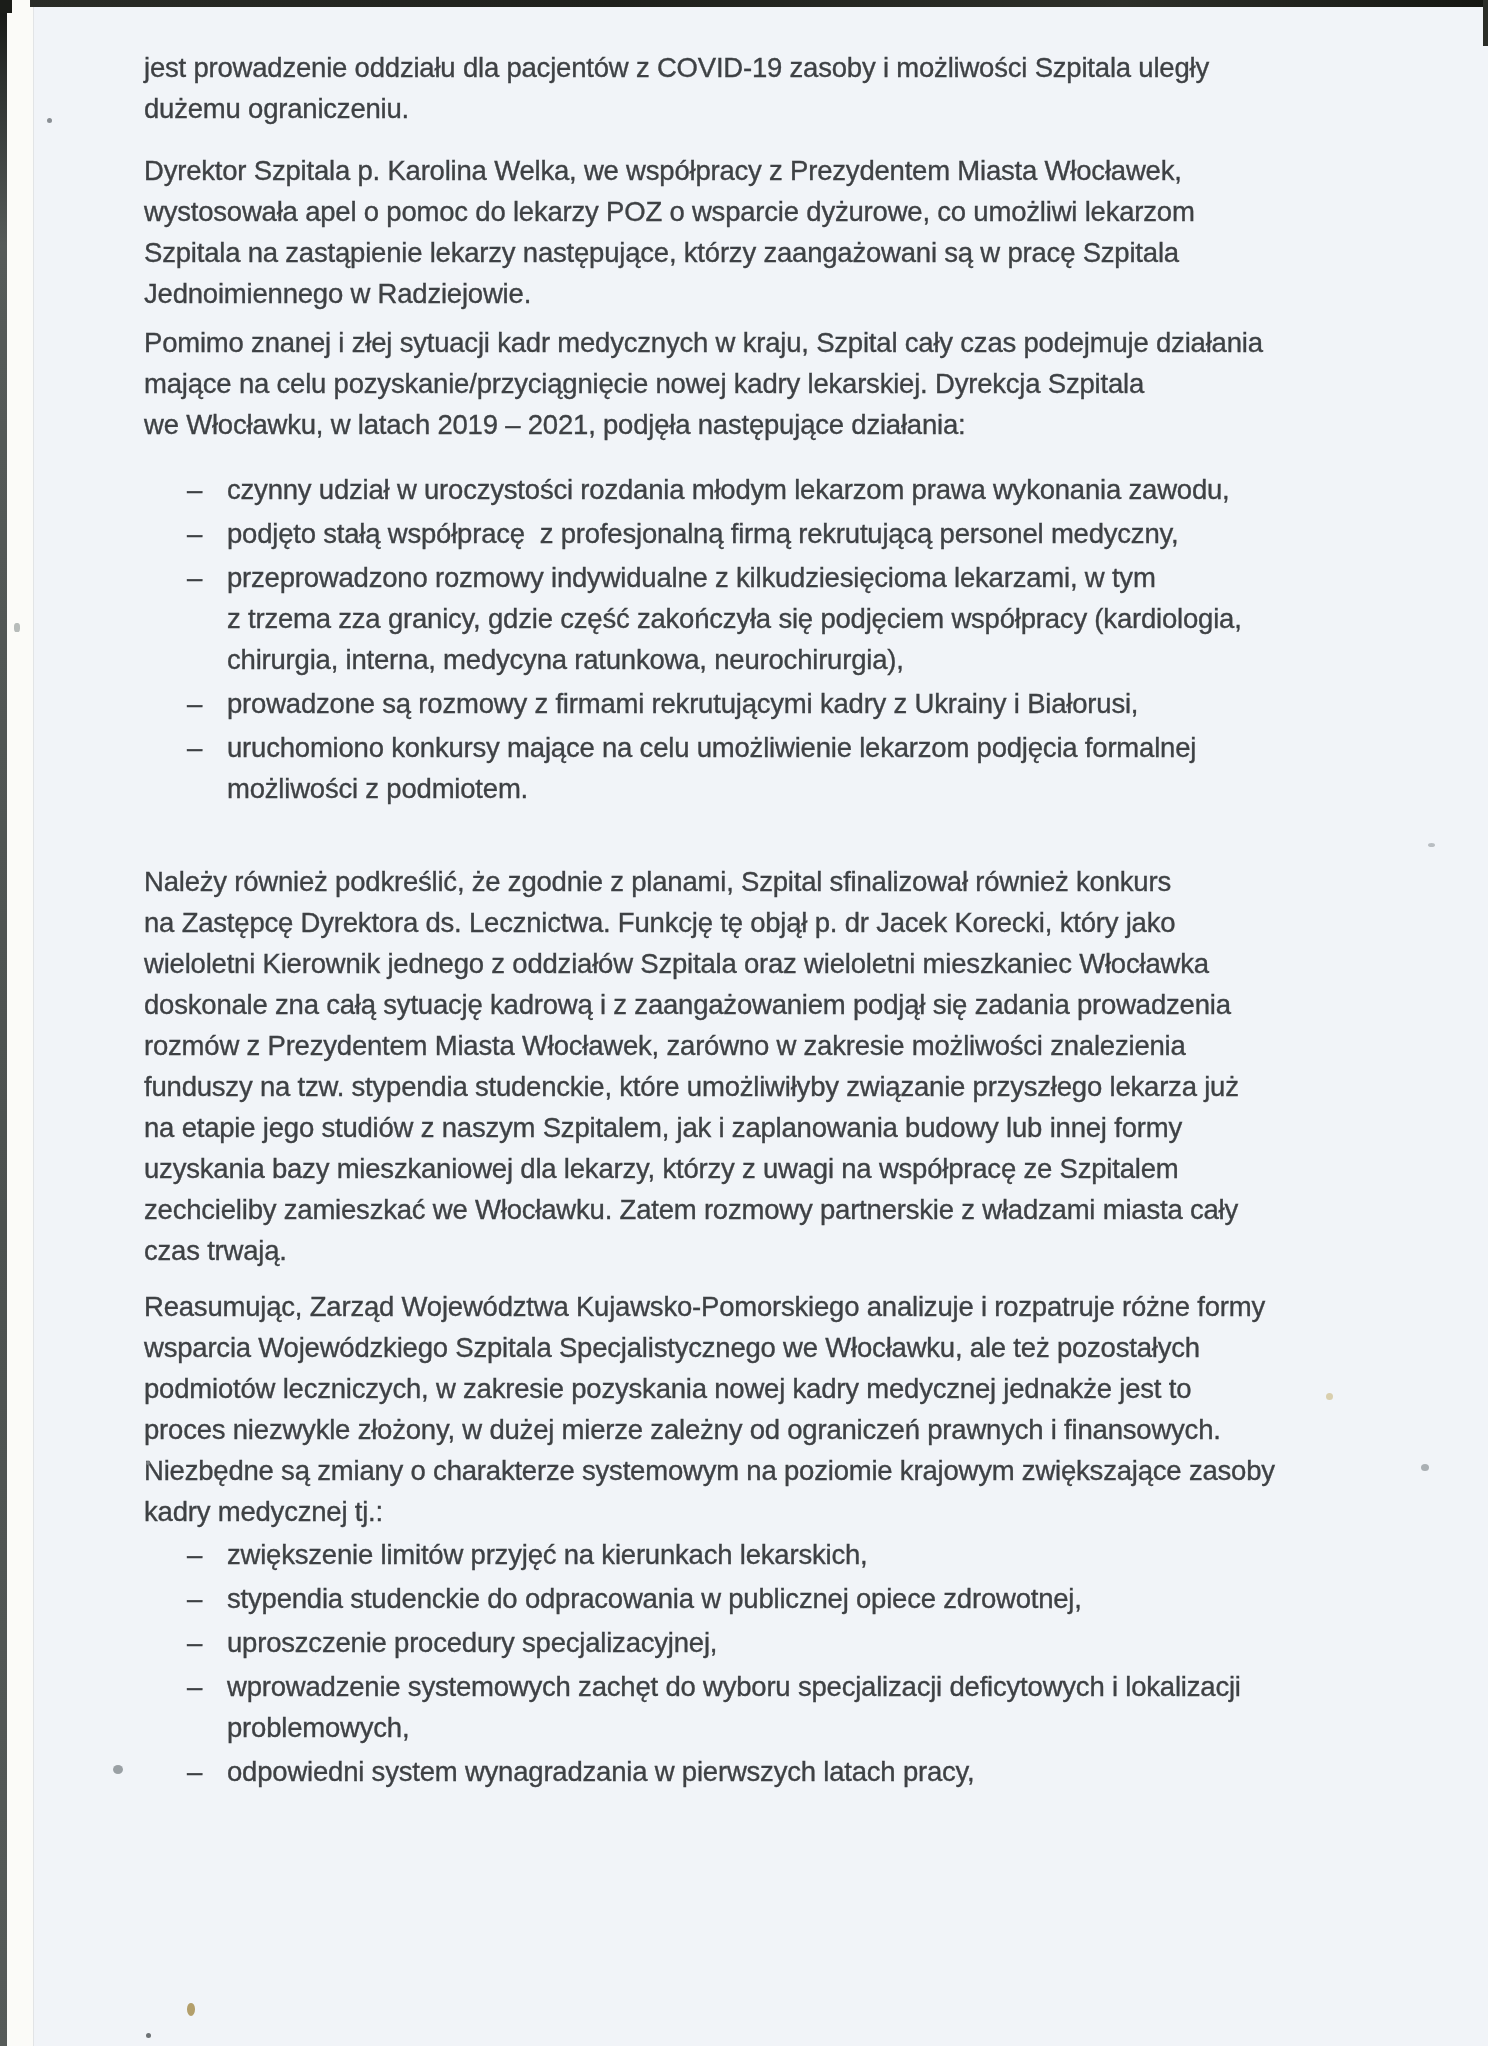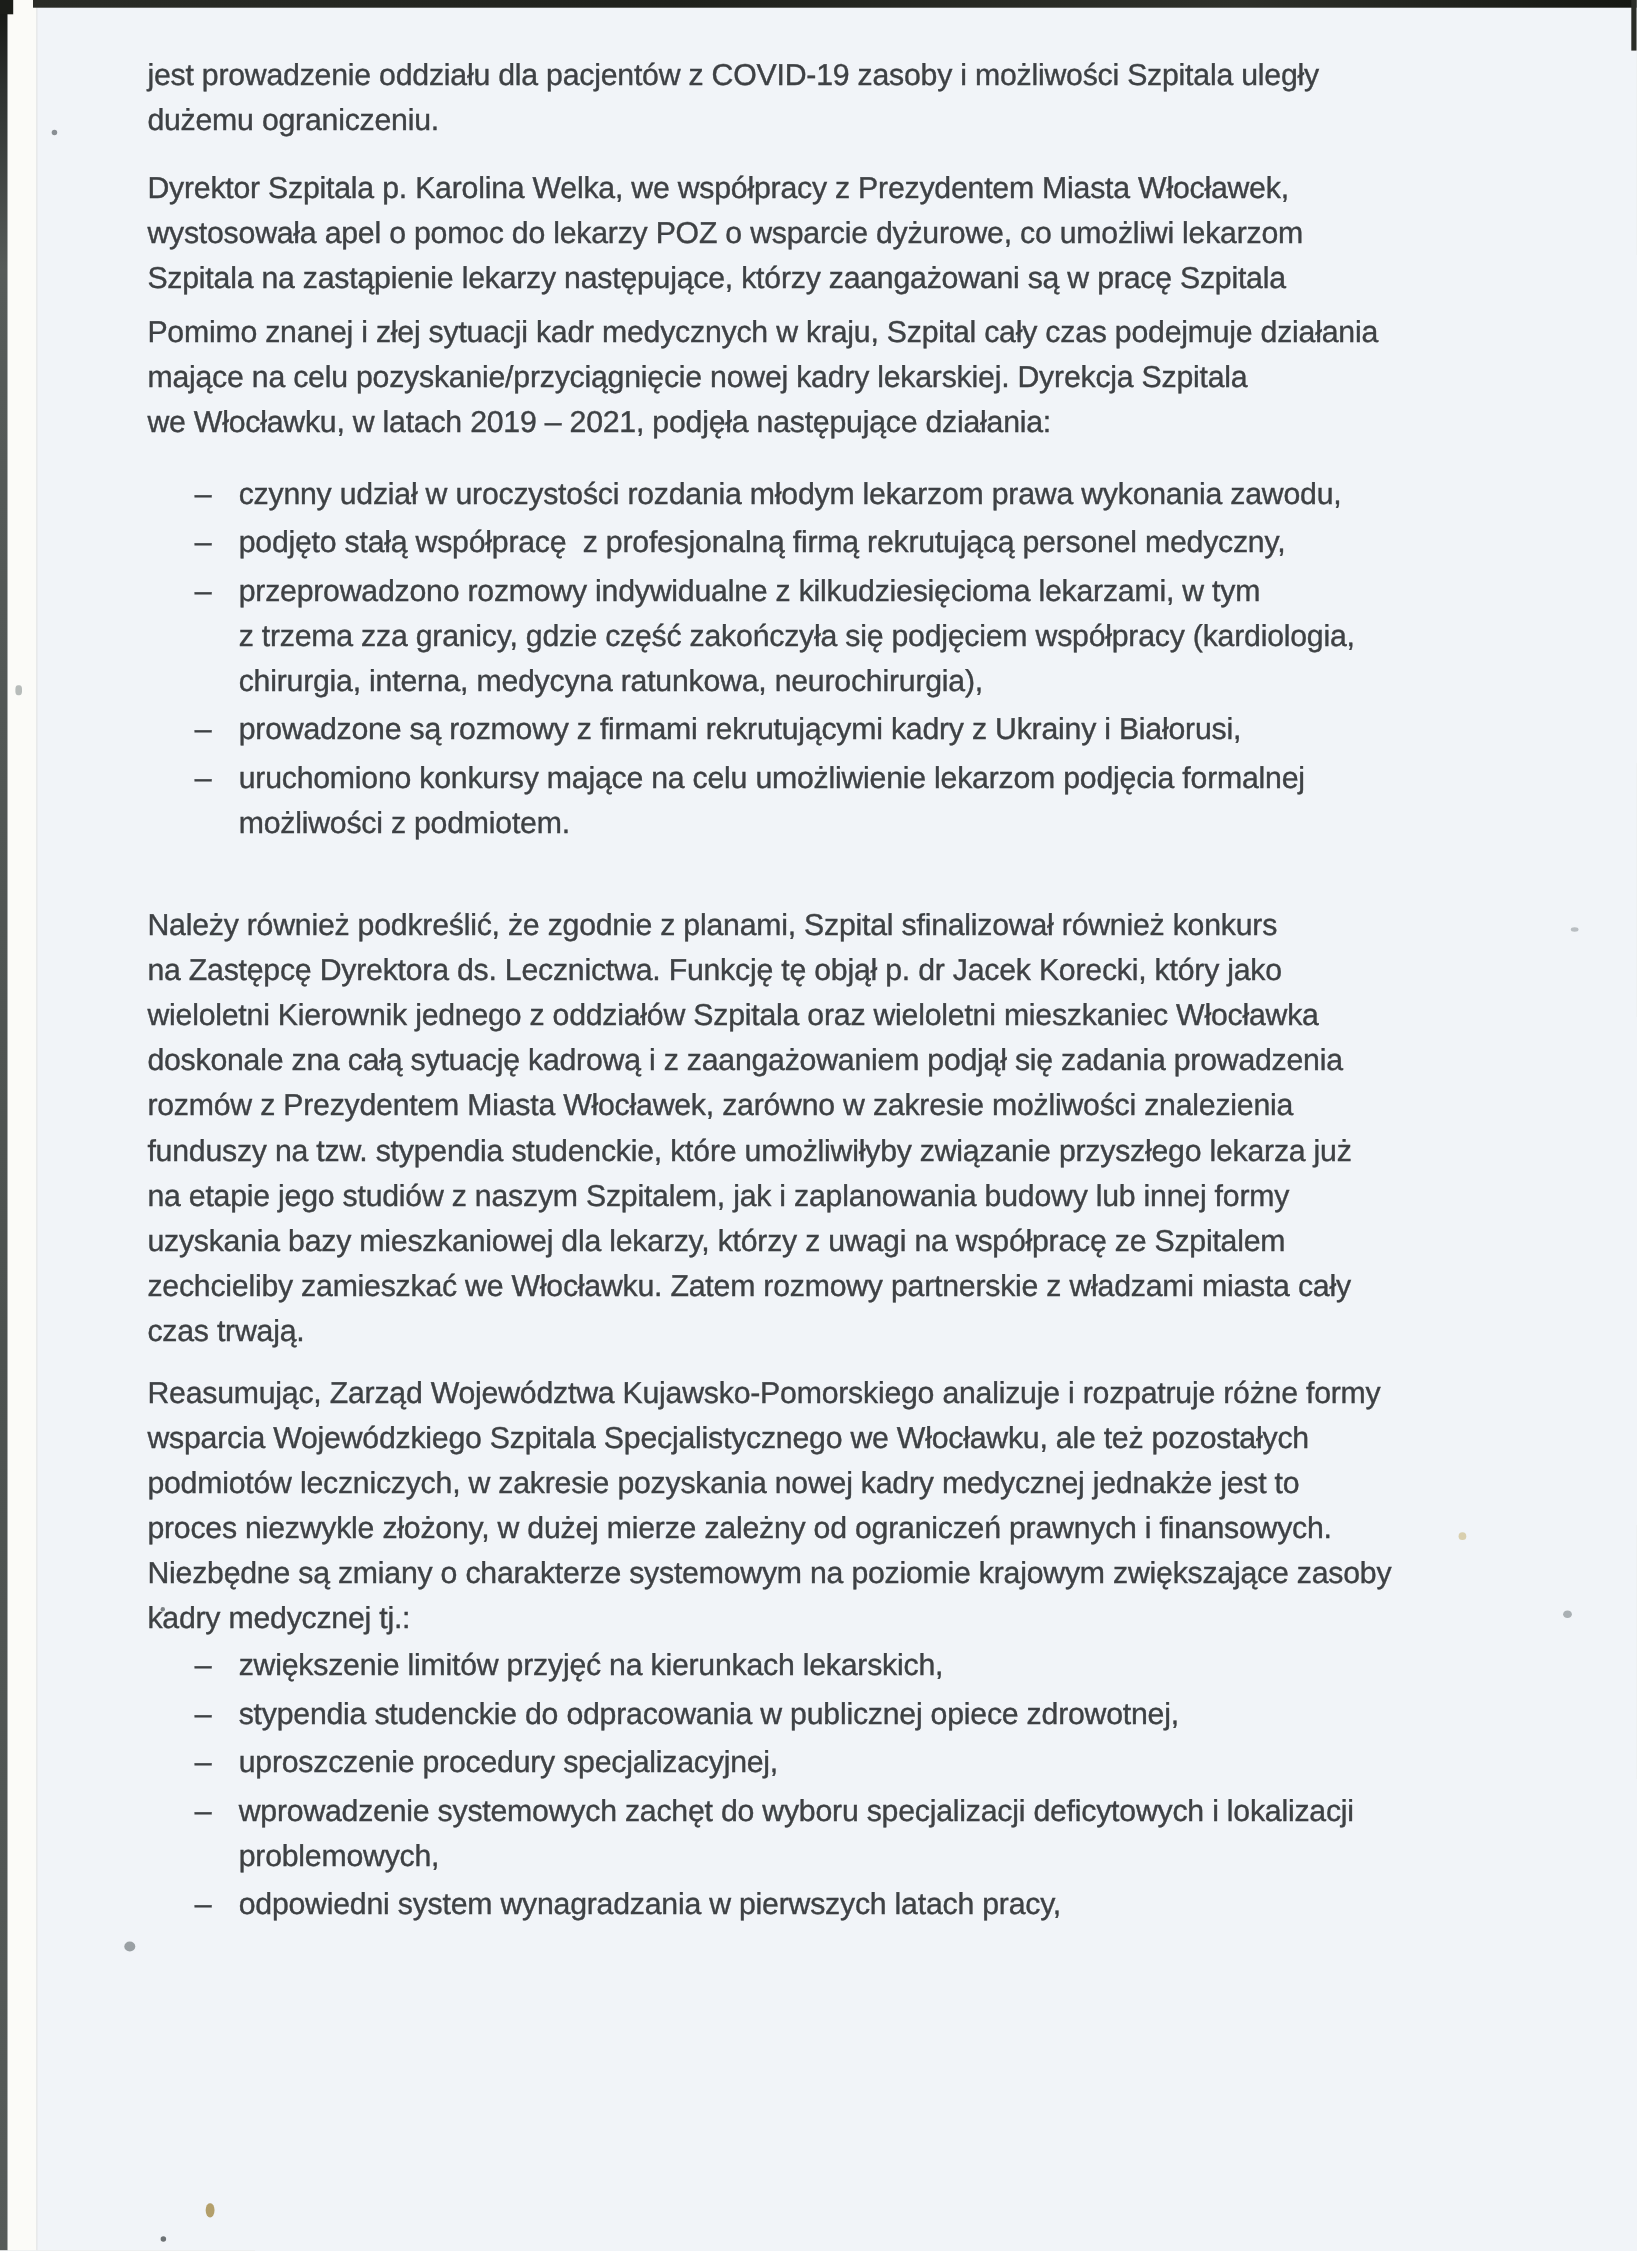--- a/index.html
+++ b/index.html
@@ -29,21 +29,21 @@
     background:linear-gradient(to right,#2a2c27 0%,#1f211c 40%,#2e302a 75%,#151712 100%);
   }
   .corner-notch{
     position:absolute;left:0;top:0;width:12px;height:13px;background:#1b1d19;
   }
   .edge-right-top{
     position:absolute;right:0;top:0;width:5px;height:46px;background:#2b2d28;
   }
   
   .content{
-    position:absolute;left:134px;top:47px;width:1310px;
+    position:absolute;left:144px;top:47px;width:1310px;
     color:#3e4144;
     font-size:27.5px;line-height:41px;
     letter-spacing:-0.2px;
     -webkit-text-stroke:.35px #3e4144;
     filter:blur(.28px);
   }
   .ln{white-space:pre;}
   .para{margin:0;}
   .m-p2{margin-top:21px;}
   .m-p3{margin-top:8px;}
@@ -81,20 +81,21 @@
 
     <div class="para">
       <div class="ln">jest prowadzenie oddziału dla pacjentów z COVID-19 zasoby i możliwości Szpitala uległy</div>
       <div class="ln">dużemu ograniczeniu.</div>
     </div>
 
     <div class="para m-p2">
       <div class="ln">Dyrektor Szpitala p. Karolina Welka, we współpracy z Prezydentem Miasta Włocławek,</div>
       <div class="ln">wystosowała apel o pomoc do lekarzy POZ o wsparcie dyżurowe, co umożliwi lekarzom</div>
       <div class="ln">Szpitala na zastąpienie lekarzy następujące, którzy zaangażowani są w pracę Szpitala</div>
+      <div class="ln">Jednoimiennego w Radziejowie.</div>
     </div>
 
     <div class="para m-p3">
       <div class="ln">Pomimo znanej i złej sytuacji kadr medycznych w kraju, Szpital cały czas podejmuje działania</div>
       <div class="ln">mające na celu pozyskanie/przyciągnięcie nowej kadry lekarskiej. Dyrekcja Szpitala</div>
       <div class="ln">we Włocławku, w latach 2019 – 2021, podjęła następujące działania:</div>
     </div>
 
     <div class="m-listA">
       <div class="li">

